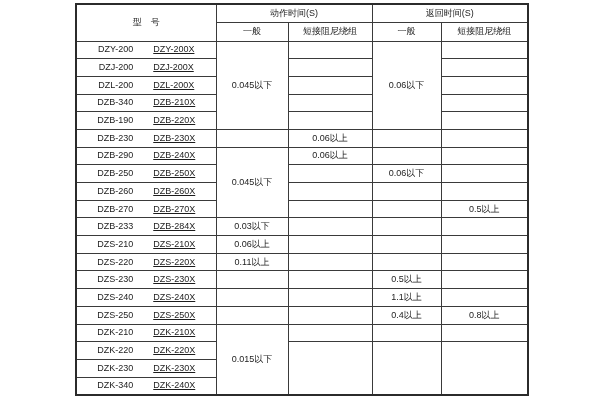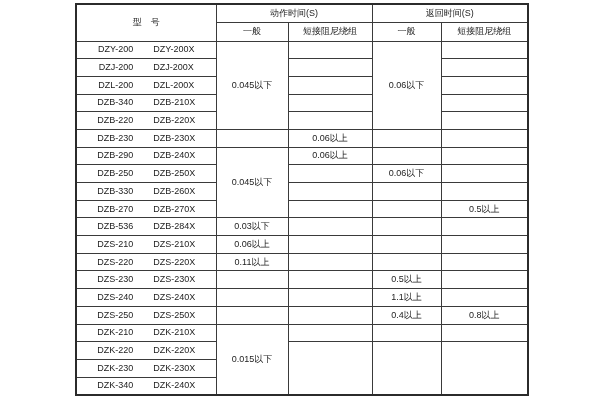--- a/index.html
+++ b/index.html
@@ -35,21 +35,21 @@
     font-size: 9px;
     font-weight: normal;
     color: #1c1c1c;
     line-height: 1;
     overflow: hidden;
     white-space: nowrap;
   }
   .spec-table thead tr.h1 { height: 18px; }
   .spec-table thead tr.h2 { height: 19px; font-family: Liberation Serif, serif; }
   .spec-table tbody tr { height: 17.7px; }
-  td.model-cell span.m2 { margin-left: 20px; }
+  td.model-cell span.m2 { margin-left: 20px; text-decoration: underline; }
 </style>
 </head>
 <body>
 
 <div class="page">
   <table class="spec-table">
     <colgroup>
       <col style="width:140px">
       <col style="width:72px">
       <col style="width:84px">
@@ -86,21 +86,21 @@
         <td class="model-cell"><span class="m1">DZL-200</span><span class="m2">DZL-200X</span></td>
         <td></td>
         <td></td>
       </tr>
       <tr>
         <td class="model-cell"><span class="m1">DZB-340</span><span class="m2">DZB-210X</span></td>
         <td></td>
         <td></td>
       </tr>
       <tr>
-        <td class="model-cell"><span class="m1">DZB-220</span><span class="m2">DZB-220X</span></td>
+        <td class="model-cell"><span class="m1">DZB-190</span><span class="m2">DZB-220X</span></td>
         <td></td>
         <td></td>
       </tr>
       <tr>
         <td class="model-cell"><span class="m1">DZB-230</span><span class="m2">DZB-230X</span></td>
         <td></td>
         <td>0.06以上</td>
         <td></td>
         <td></td>
       </tr>
@@ -111,33 +111,33 @@
         <td></td>
         <td></td>
       </tr>
       <tr>
         <td class="model-cell"><span class="m1">DZB-250</span><span class="m2">DZB-250X</span></td>
         <td></td>
         <td>0.06以下</td>
         <td></td>
       </tr>
       <tr>
-        <td class="model-cell"><span class="m1">DZB-330</span><span class="m2">DZB-260X</span></td>
+        <td class="model-cell"><span class="m1">DZB-260</span><span class="m2">DZB-260X</span></td>
         <td></td>
         <td></td>
         <td></td>
       </tr>
       <tr>
         <td class="model-cell"><span class="m1">DZB-270</span><span class="m2">DZB-270X</span></td>
         <td></td>
         <td></td>
         <td>0.5以上</td>
       </tr>
       <tr>
-        <td class="model-cell"><span class="m1">DZB-536</span><span class="m2">DZB-284X</span></td>
+        <td class="model-cell"><span class="m1">DZB-233</span><span class="m2">DZB-284X</span></td>
         <td>0.03以下</td>
         <td></td>
         <td></td>
         <td></td>
       </tr>
       <tr>
         <td class="model-cell"><span class="m1">DZS-210</span><span class="m2">DZS-210X</span></td>
         <td>0.06以上</td>
         <td></td>
         <td></td>

